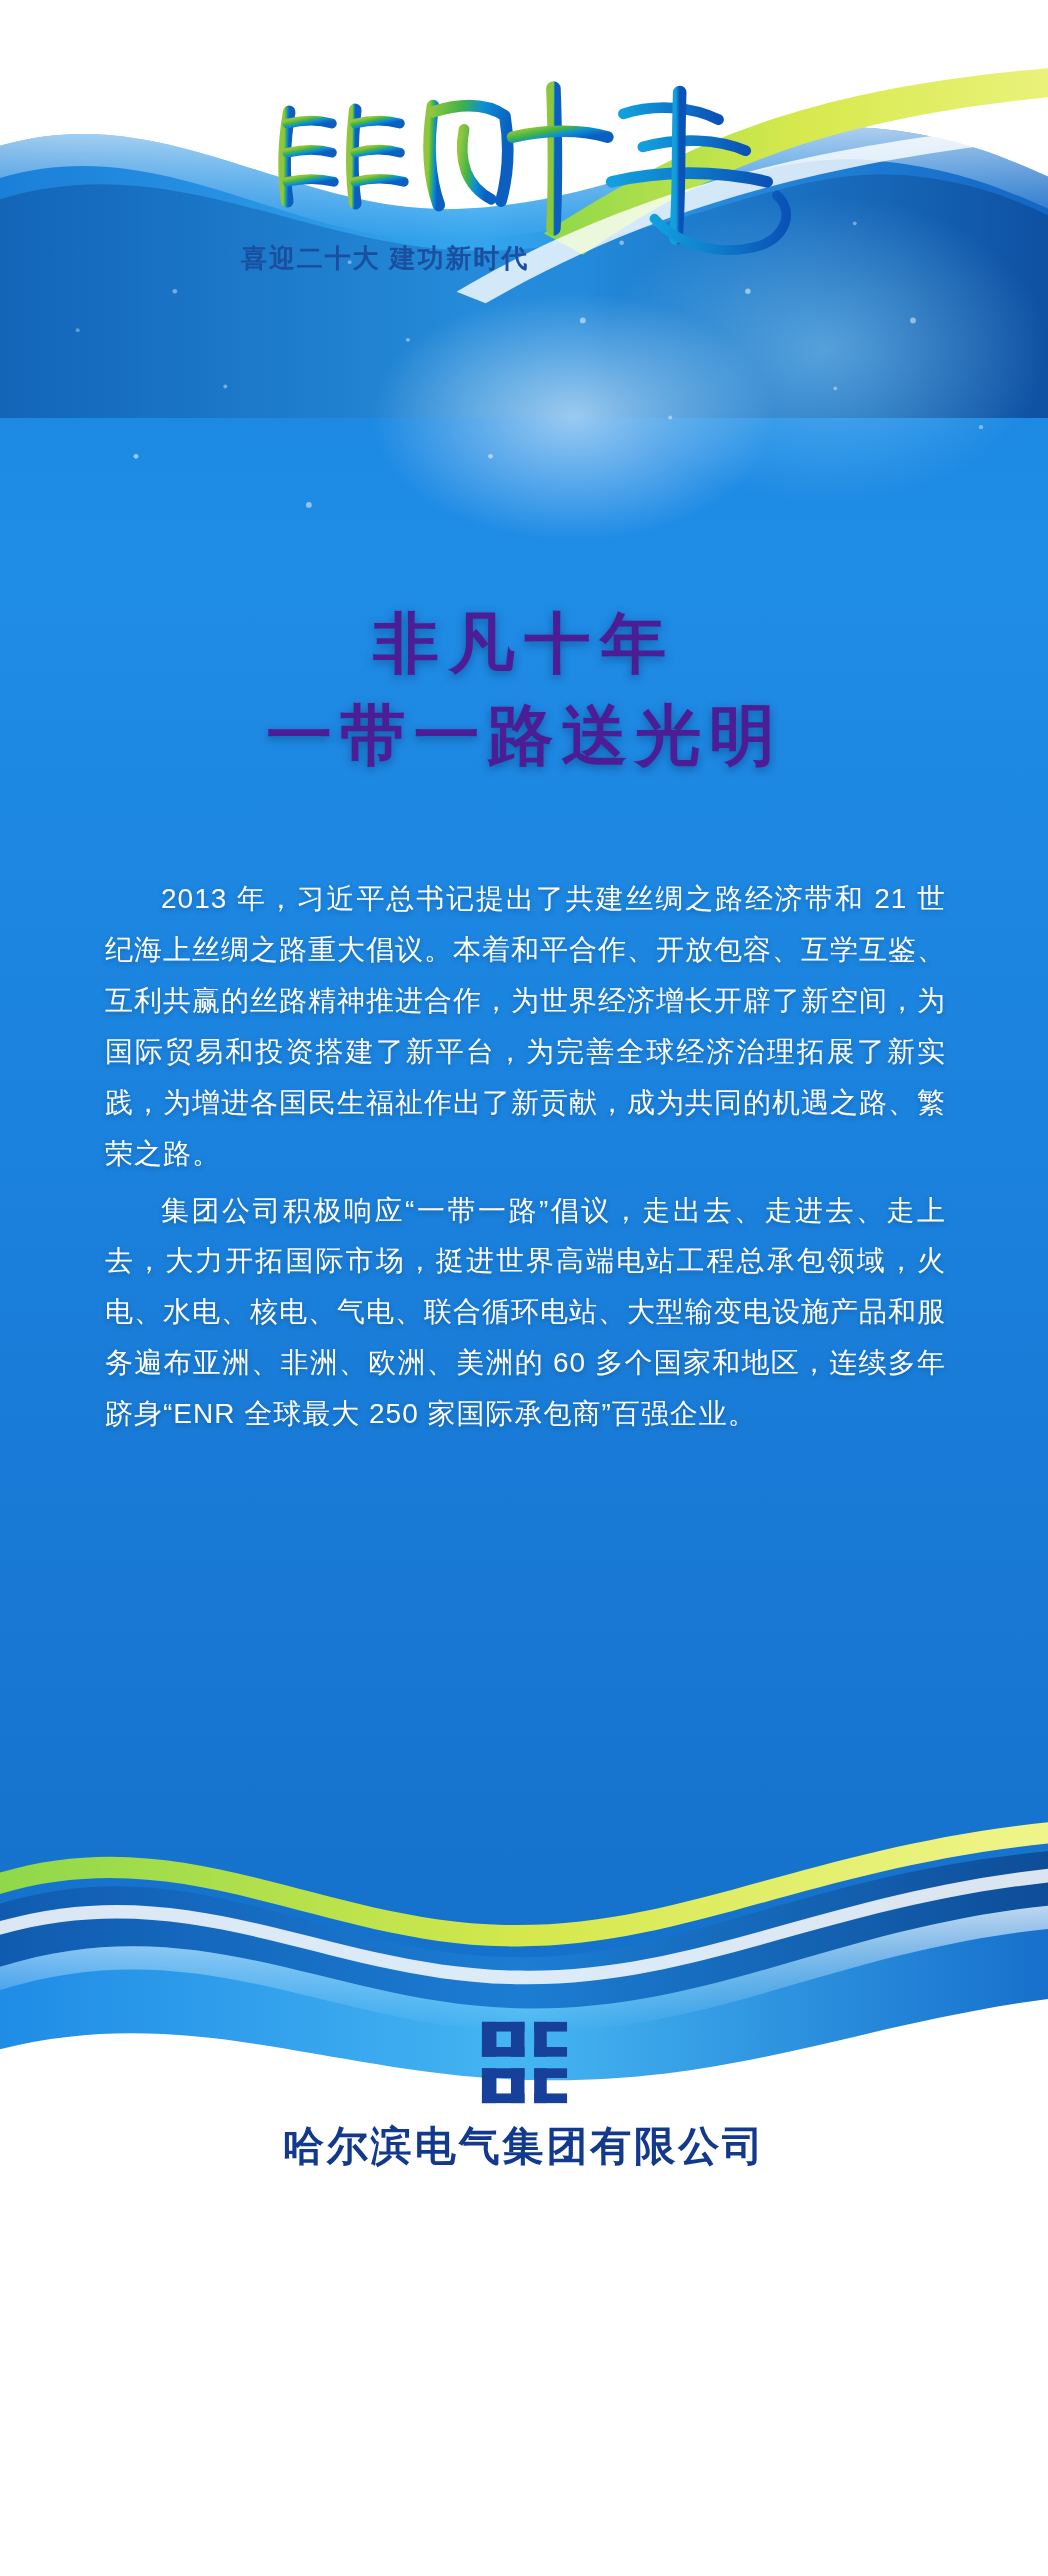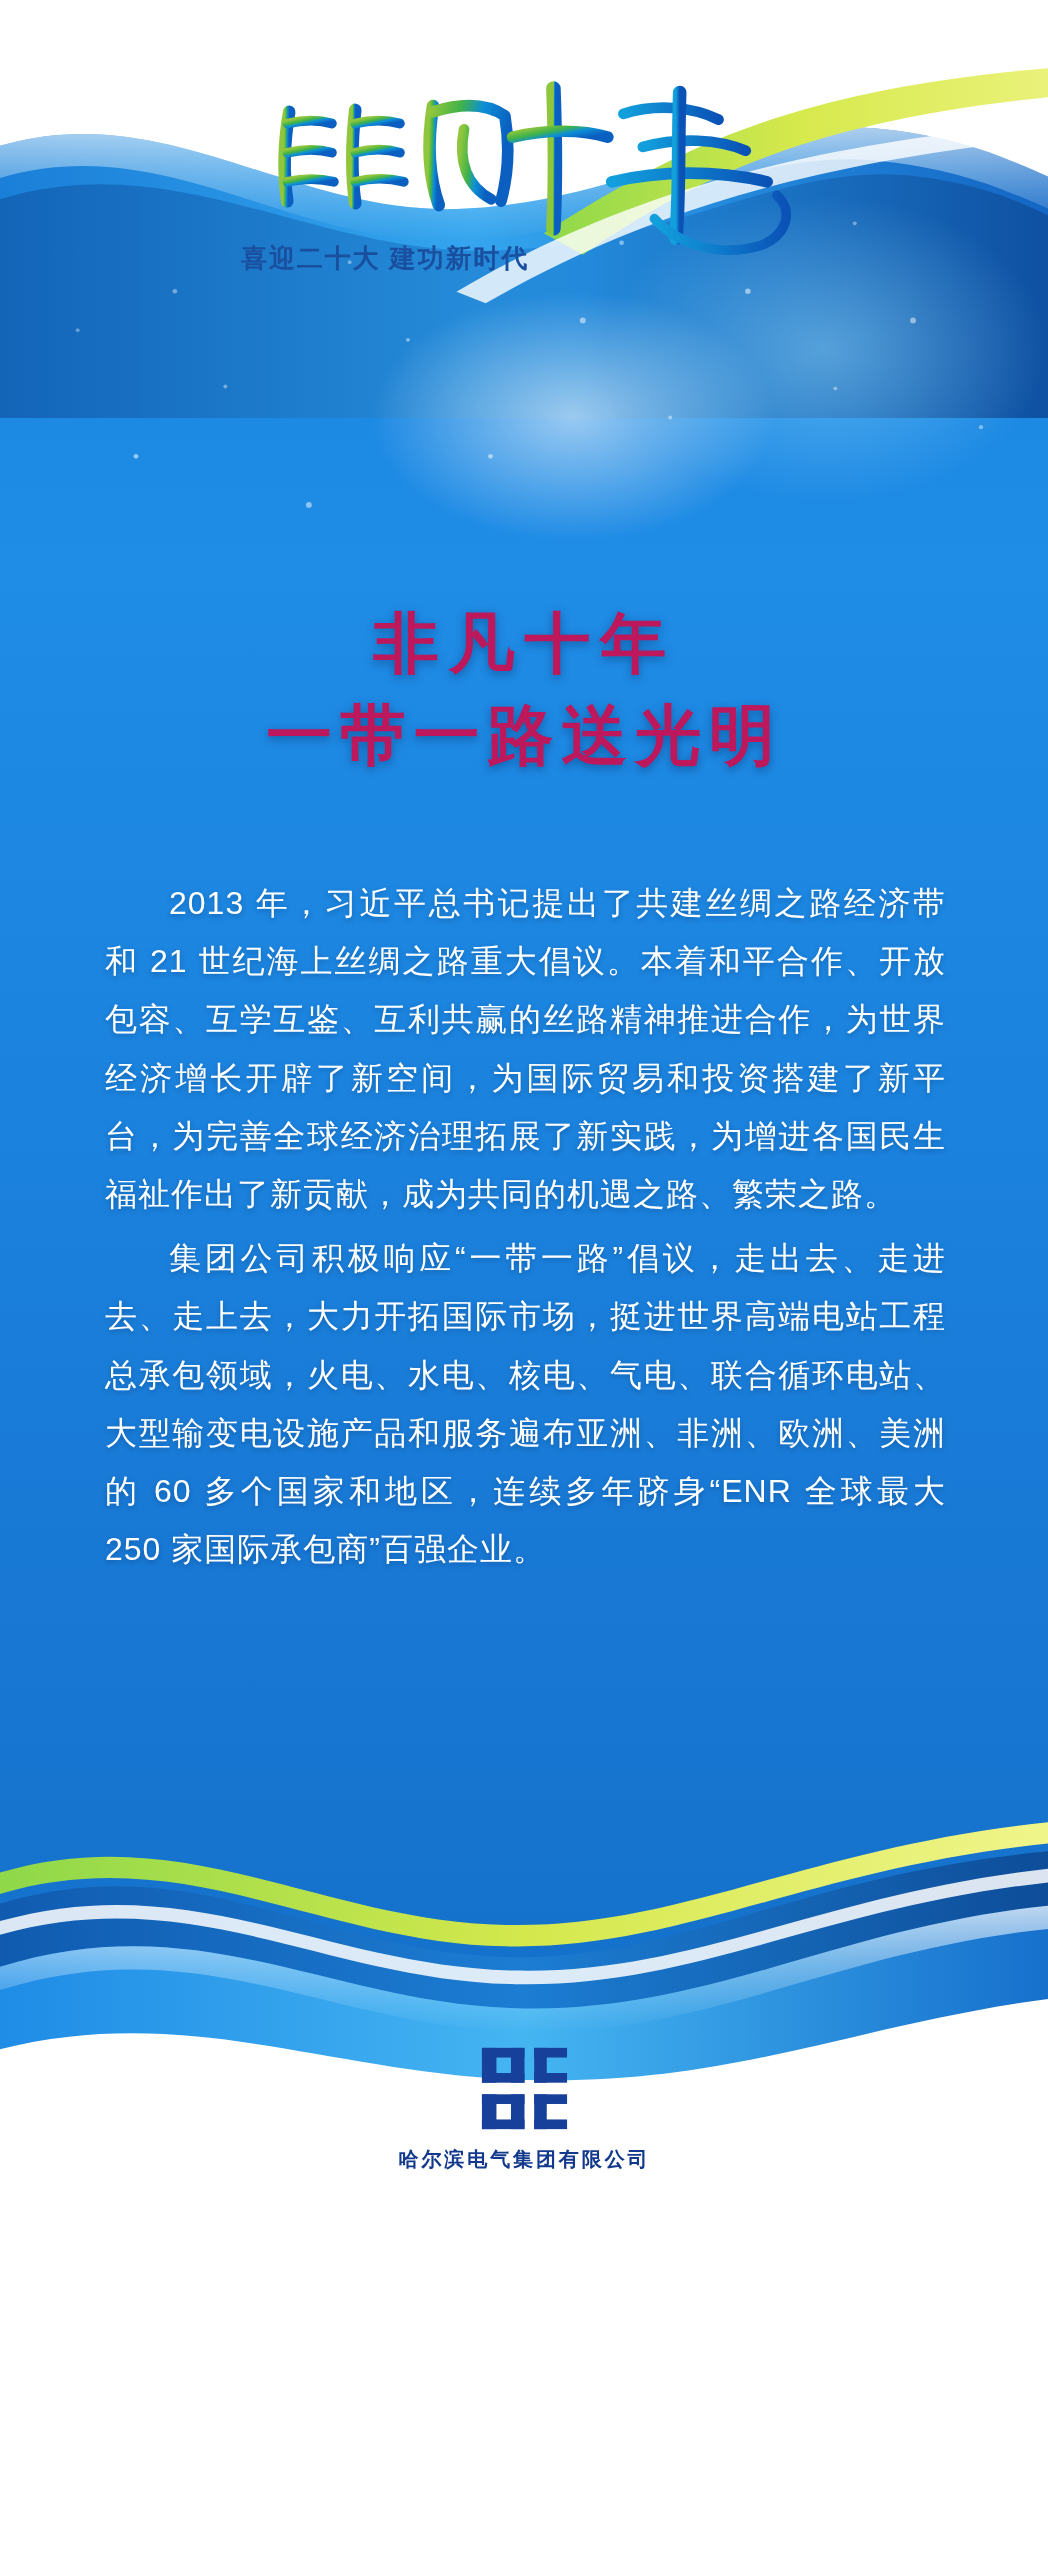--- a/index.html
+++ b/index.html
@@ -109,21 +109,21 @@
     white-space: nowrap;
   }
 
   
   .title-block {
     position: absolute;
     left: 0;
     top: 602px;
     width: 1049px;
     text-align: center;
-    color: #be185d;
+    color: #4c1d95;
   }
   .title-line1 {
     font-family: "DejaVu Serif", serif;
     font-size: 66px;
     font-weight: bold;
     letter-spacing: 9.7px;
     line-height: 1.25;
     text-shadow: 0 2.9px 9.7px rgba(0,40,90,0.45);
   }
   .title-line2 {
@@ -137,21 +137,21 @@
     text-align: center;
   }
 
   
   .body-copy {
     position: absolute;
     left: 105px;
     top: 874px;
     width: 841px;
     color: #ffffff;
-    font-size: 32px;
+    font-size: 28px;
     line-height: 1.82;
     letter-spacing: 1px;
     text-align: justify;
     text-shadow: 0 1.9px 5.8px rgba(0,40,90,0.35);
   }
   .body-copy p {
     margin: 0 0 5.8px 0;
     text-indent: 2em;
   }
 
@@ -163,21 +163,21 @@
     width: 1049px;
     text-align: center;
   }
   .footer-mark {
     width: 117px;
     height: 89px;
     margin: 0 auto 13.6px auto;
     display: block;
   }
   .footer-cn {
-    font-size: 20px;
+    font-size: 41px;
     font-weight: bold;
     letter-spacing: 2.9px;
     color: #12398c;
     line-height: 1.25;
   }
   .footer-en {
     font-size: 18.4px;
     font-weight: bold;
     letter-spacing: 1.2px;
     color: #12398c;

